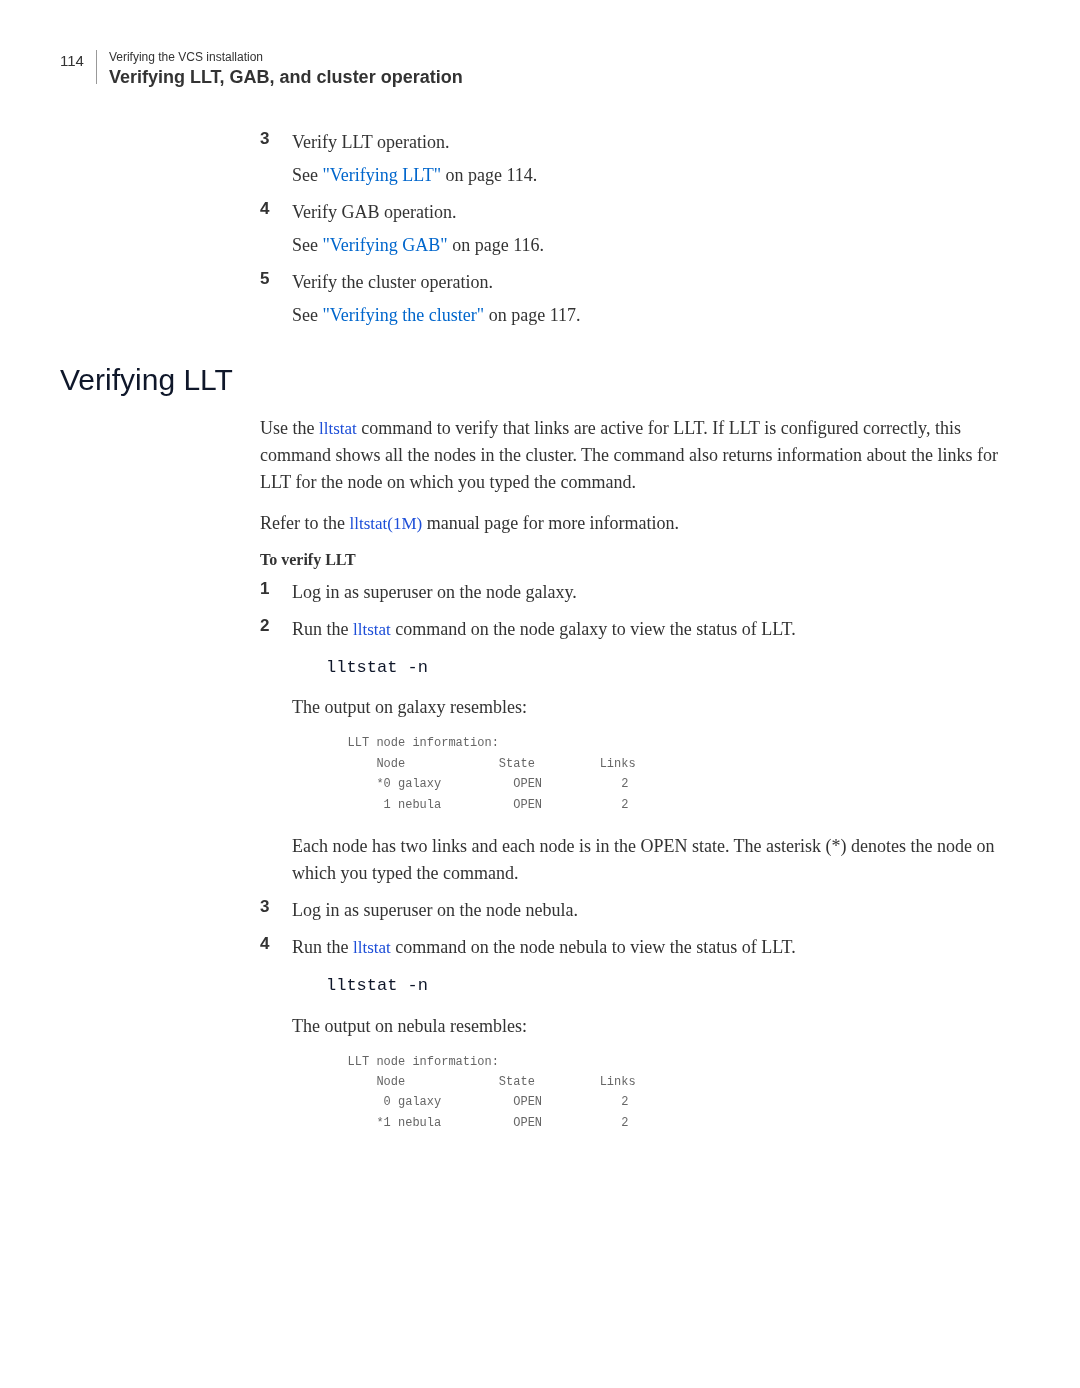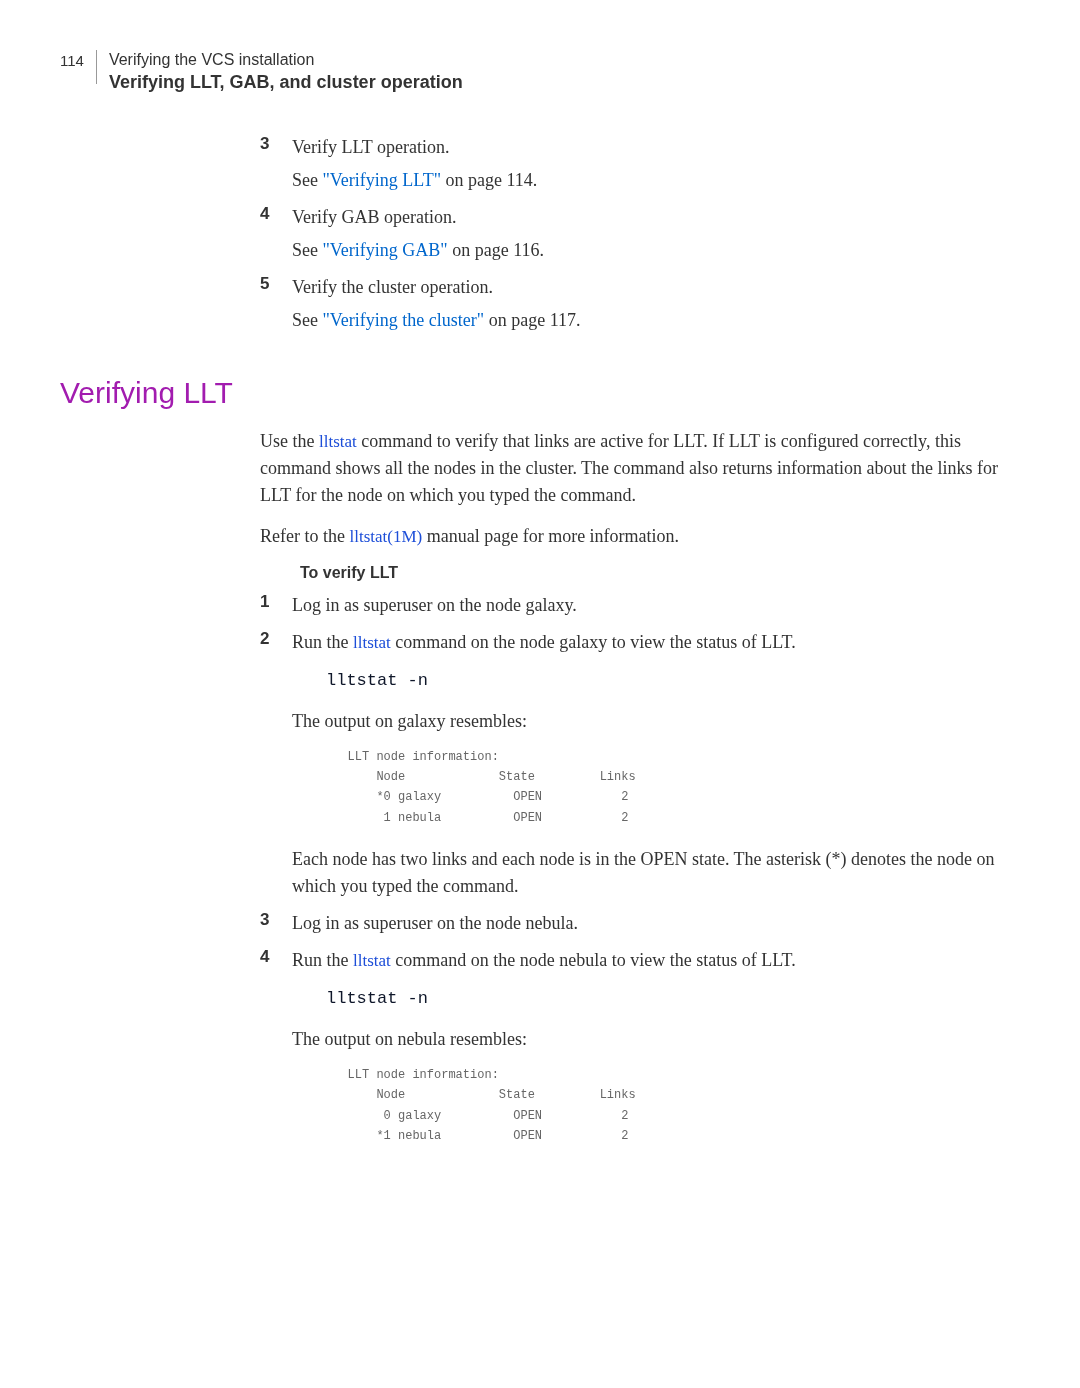--- a/index.html
+++ b/index.html
@@ -24,57 +24,56 @@
     padding-top: 2px;
     text-align: center;
   }
   .header-divider {
     width: 1px;
     height: 34px;
     background: #999;
     margin: 0 4px;
   }
   .header-text { line-height: 1.3; }
-  .chapter-title { font-size: 16px; color: #333; }
+  .chapter-title { font-size: 12px; color: #333; }
   .section-title { font-size: 18px; font-weight: bold; color: #333; }
   .content { margin-left: 200px; }
   .step { display: flex; gap: 18px; margin-bottom: 4px; align-items: flex-start; }
   .step-num {
     font-family: Verdana, Arial, sans-serif;
     font-weight: bold;
     font-size: 17px;
     color: #333;
     min-width: 14px;
   }
   .step-body { flex: 1; }
   .step-text { font-size: 18px; line-height: 1.5; margin-bottom: 6px; }
   .link { color: #0066cc; }
   .h2 {
     font-family: Verdana, Arial, sans-serif;
     font-size: 30px;
-    color: #a21caf;
-    margin: 36px 0 18px 0;
+    color: #0f172a;
+    margin: 28px 0 18px 0;
     font-weight: normal;
   }
   .para {
     font-size: 18px;
     line-height: 1.5;
     margin-bottom: 14px;
   }
   .code-inline {
     font-family: Liberation Serif, serif;
     font-size: 17px;
     color: #1d4ed8;
   }
   .subheading {
-    font-family: Liberation Sans, sans-serif;
+    font-family: Liberation Serif, serif;
     font-weight: bold;
     font-size: 16px;
     margin-bottom: 10px;
-    margin-left: 40px;
   }
   .code-block {
     font-family: 'Courier New', monospace;
     font-size: 17px;
     color: #0f172a;
     white-space: pre;
     margin: 12px 0 14px 34px;
     line-height: 1.5;
   }
   .output-block {

